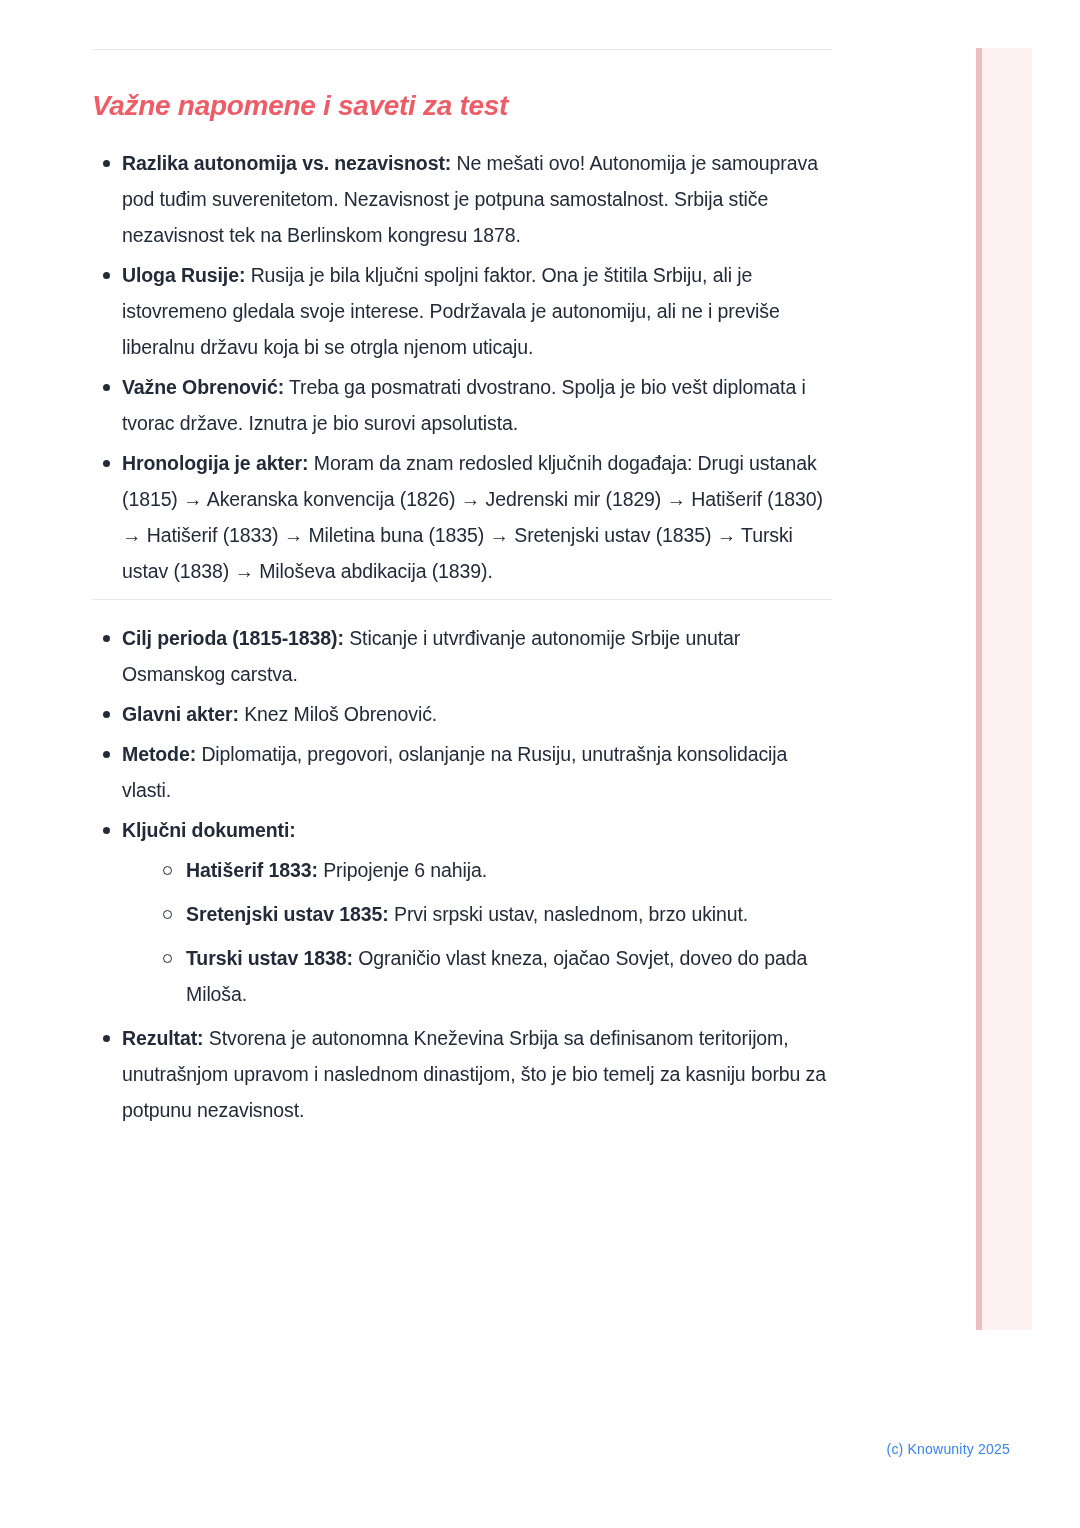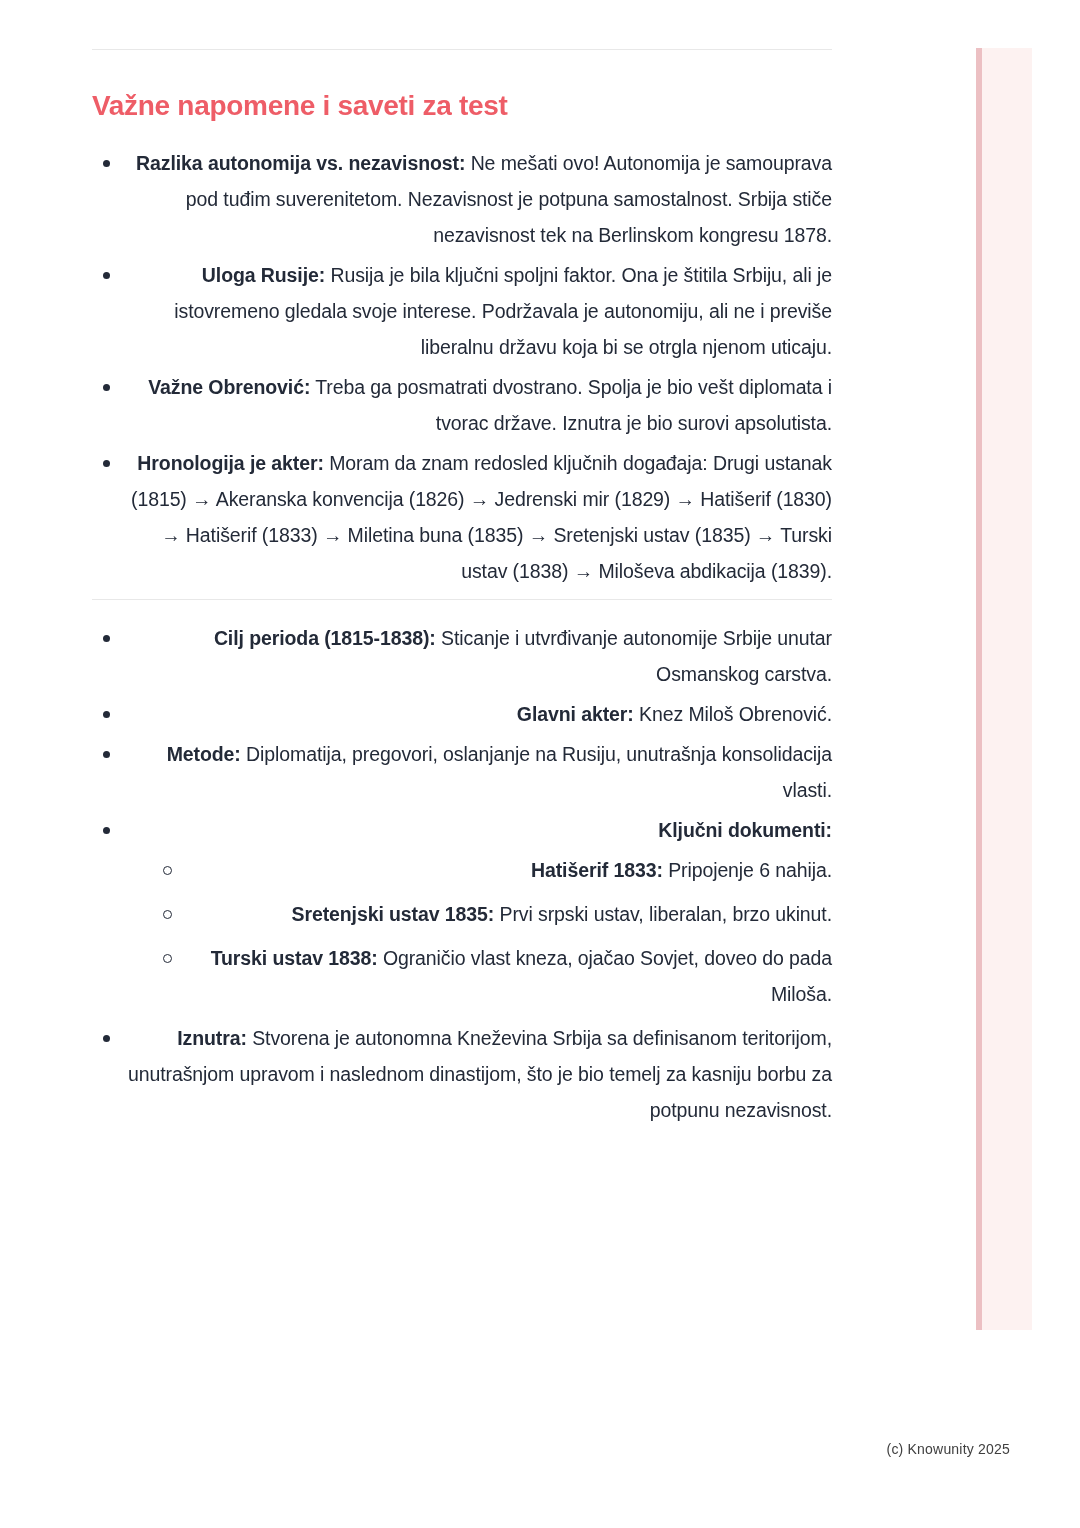--- a/index.html
+++ b/index.html
@@ -25,35 +25,35 @@
   }
   hr.divider-top { margin-top: 49px; }
   hr.divider-mid { margin-top: 10px; }
   h1.section-title {
     font-size: 28px;
     line-height: 38px;
     font-weight: 700;
     color: #ee5d67;
     letter-spacing: -0.3px;
     margin: 37px 0 0 0;
+    font-style: italic;
   }
   h1.section-title-2 { margin-top: 30px; }
   ul.bullets {
     list-style: none;
     margin: 20px 0 0 0;
     padding: 0;
     font-size: 19.5px;
     line-height: 36px;
     letter-spacing: -0.1px;
   }
   ul.bullets > li {
     position: relative;
     padding-left: 30px;
     margin-bottom: 4px;
-    text-align: right;
   }
   .marker {
     position: absolute;
     display: block;
   }
   .dot {
     left: 11px;
     top: 15px;
     width: 7px;
     height: 7px;
@@ -90,21 +90,21 @@
     background: #fdf2f1;
     border-left: 6px solid #ecc0c3;
     box-sizing: border-box;
   }
   .footer {
     position: absolute;
     top: 1441px;
     right: 70px;
     font-size: 14px;
     letter-spacing: 0.2px;
-    color: #404040;
+    color: #3b82f6;
   }
 </style>
 </head>
 <body>
 
 <div class="page">
 
   <div class="edge-strip"></div>
 
   <div class="content">
@@ -161,32 +161,32 @@
         <span class="body-text"></span>
         <ul class="sub-bullets">
           <li>
             <span class="marker circle"></span>
             <span class="lead">Hatišerif 1833:</span>
             <span class="body-text">Pripojenje 6 nahija.</span>
           </li>
           <li>
             <span class="marker circle"></span>
             <span class="lead">Sretenjski ustav 1835:</span>
-            <span class="body-text">Prvi srpski ustav, liberalan, brzo ukinut.</span>
+            <span class="body-text">Prvi srpski ustav, naslednom, brzo ukinut.</span>
           </li>
           <li>
             <span class="marker circle"></span>
             <span class="lead">Turski ustav 1838:</span>
             <span class="body-text">Ograničio vlast kneza, ojačao Sovjet, doveo do pada Miloša.</span>
           </li>
         </ul>
       </li>
       <li>
         <span class="marker dot"></span>
-        <span class="lead">Iznutra:</span>
+        <span class="lead">Rezultat:</span>
         <span class="body-text">Stvorena je autonomna Kneževina Srbija sa definisanom teritorijom, unutrašnjom upravom i naslednom dinastijom, što je bio temelj za kasniju borbu za potpunu nezavisnost.</span>
       </li>
     </ul>
 
   </div>
 
   <div class="footer">(c) Knowunity 2025</div>
 
 </div>
 

